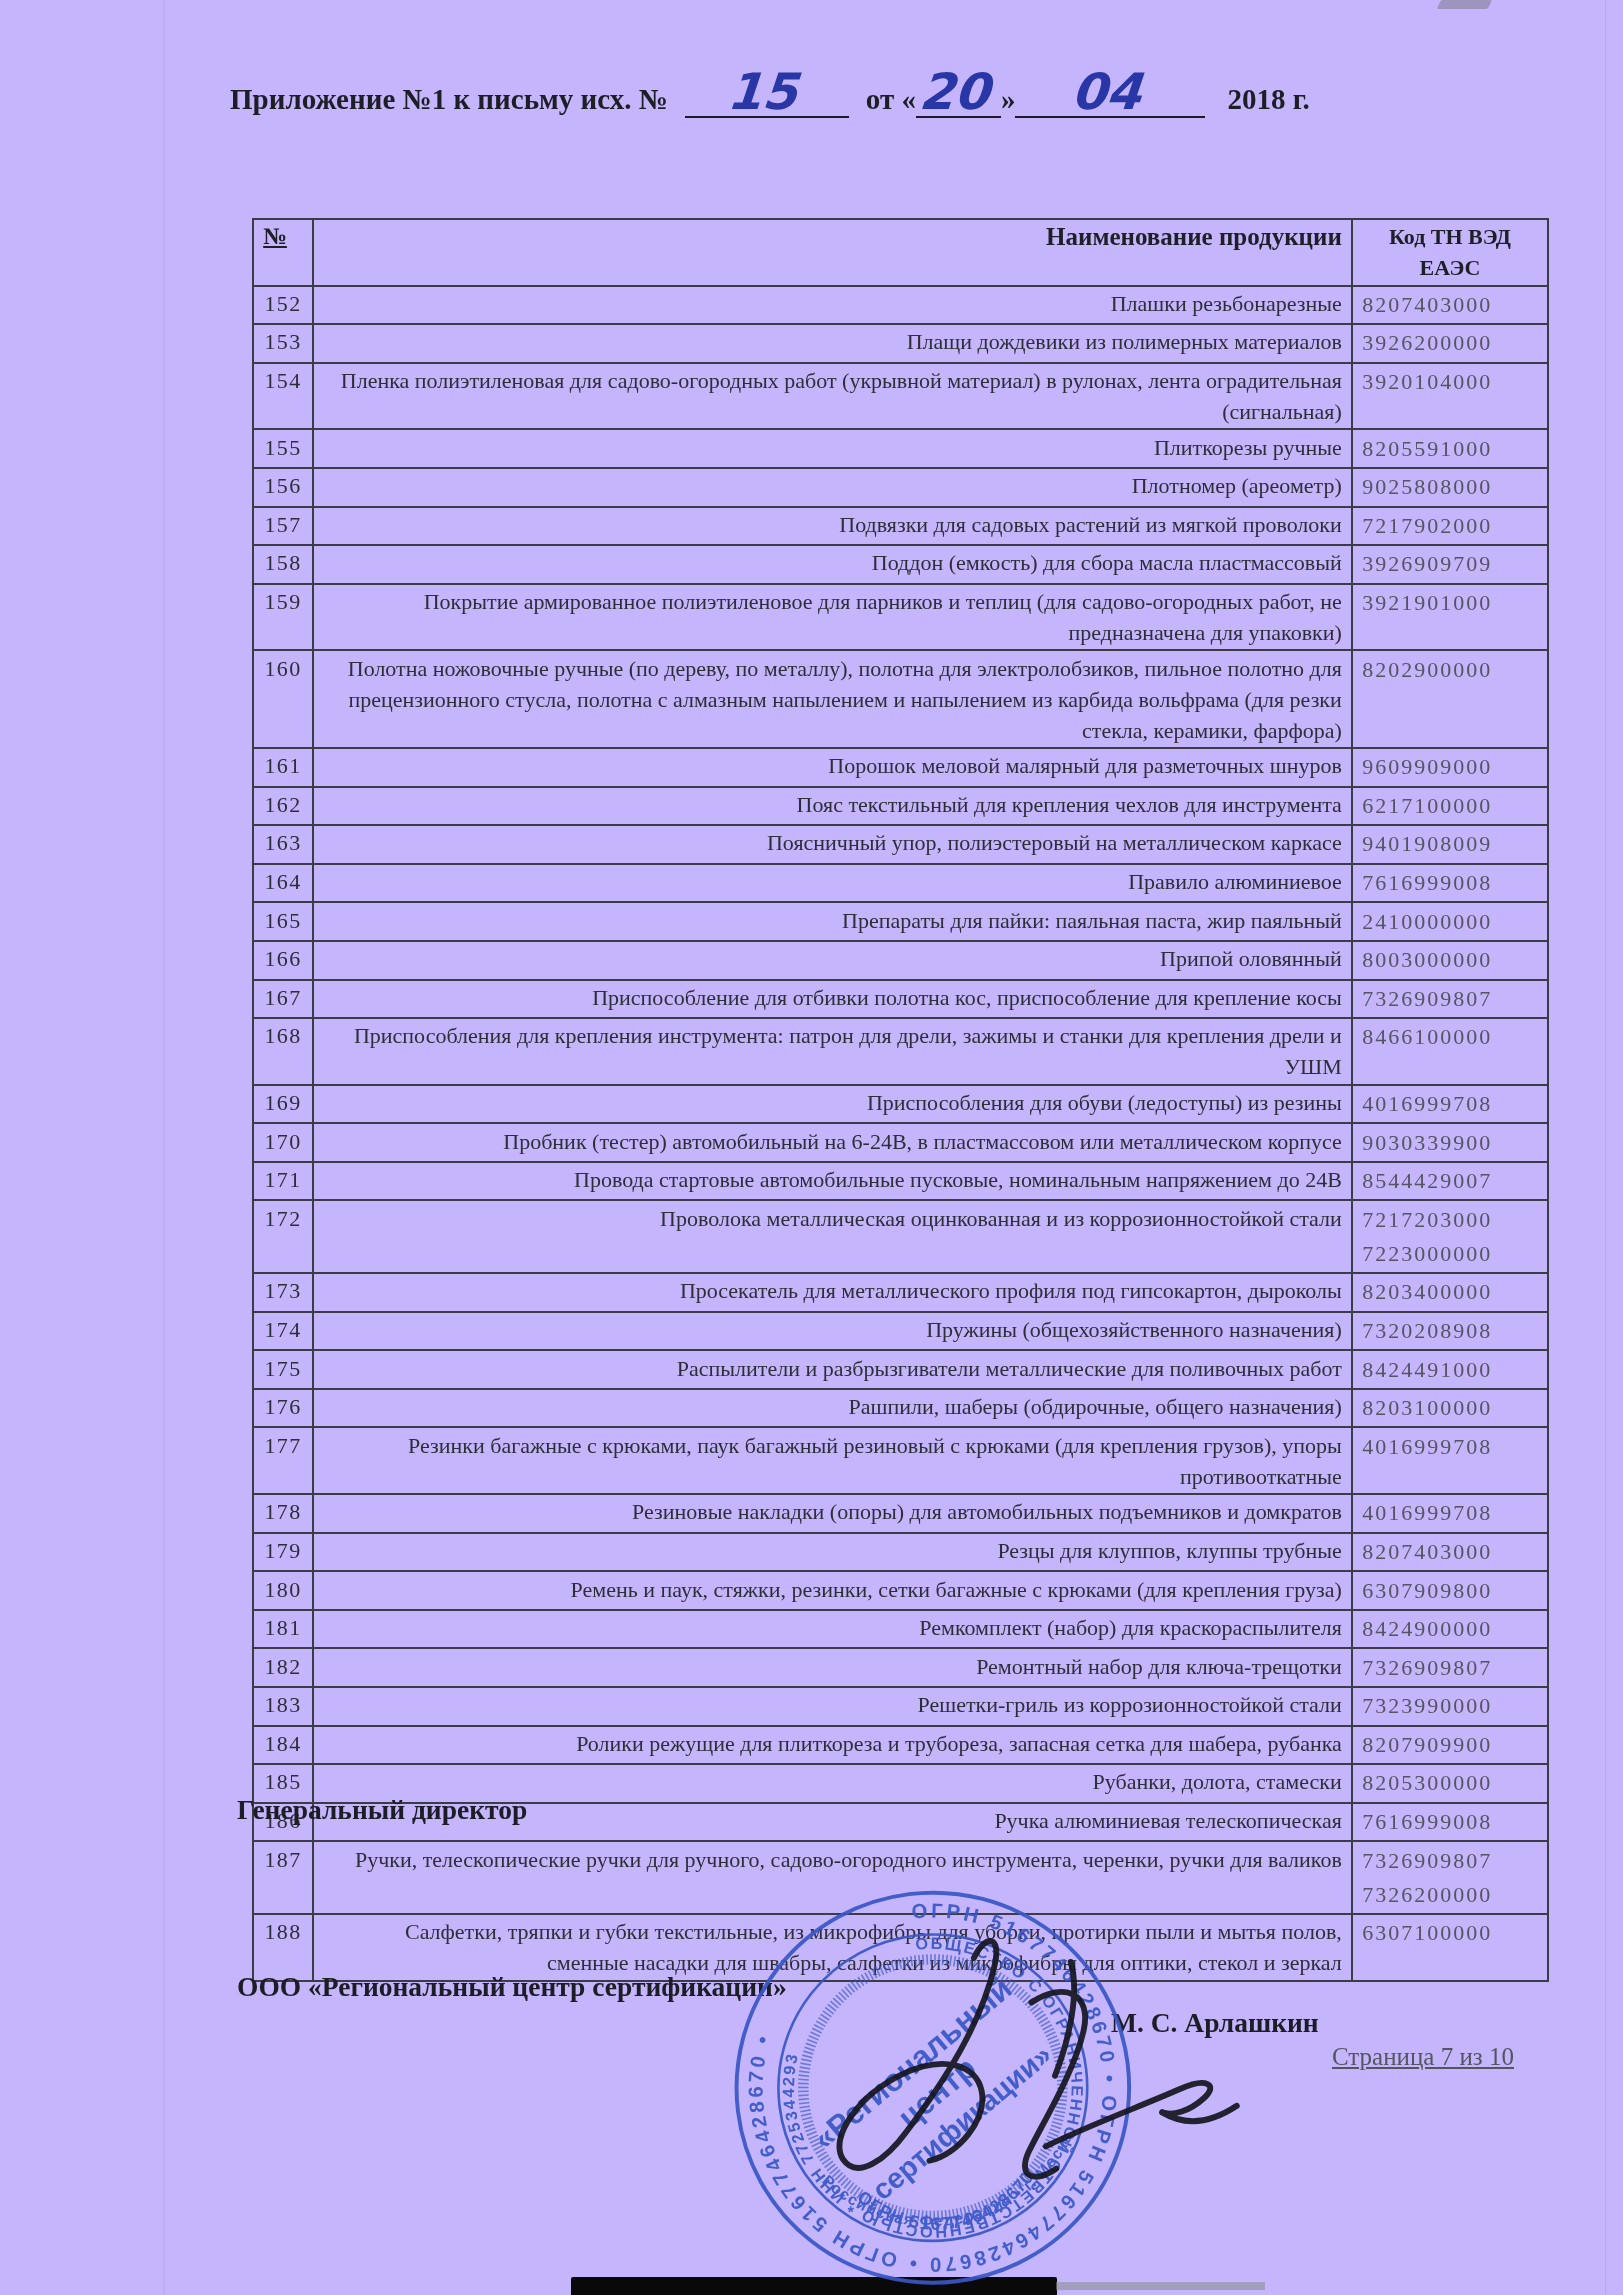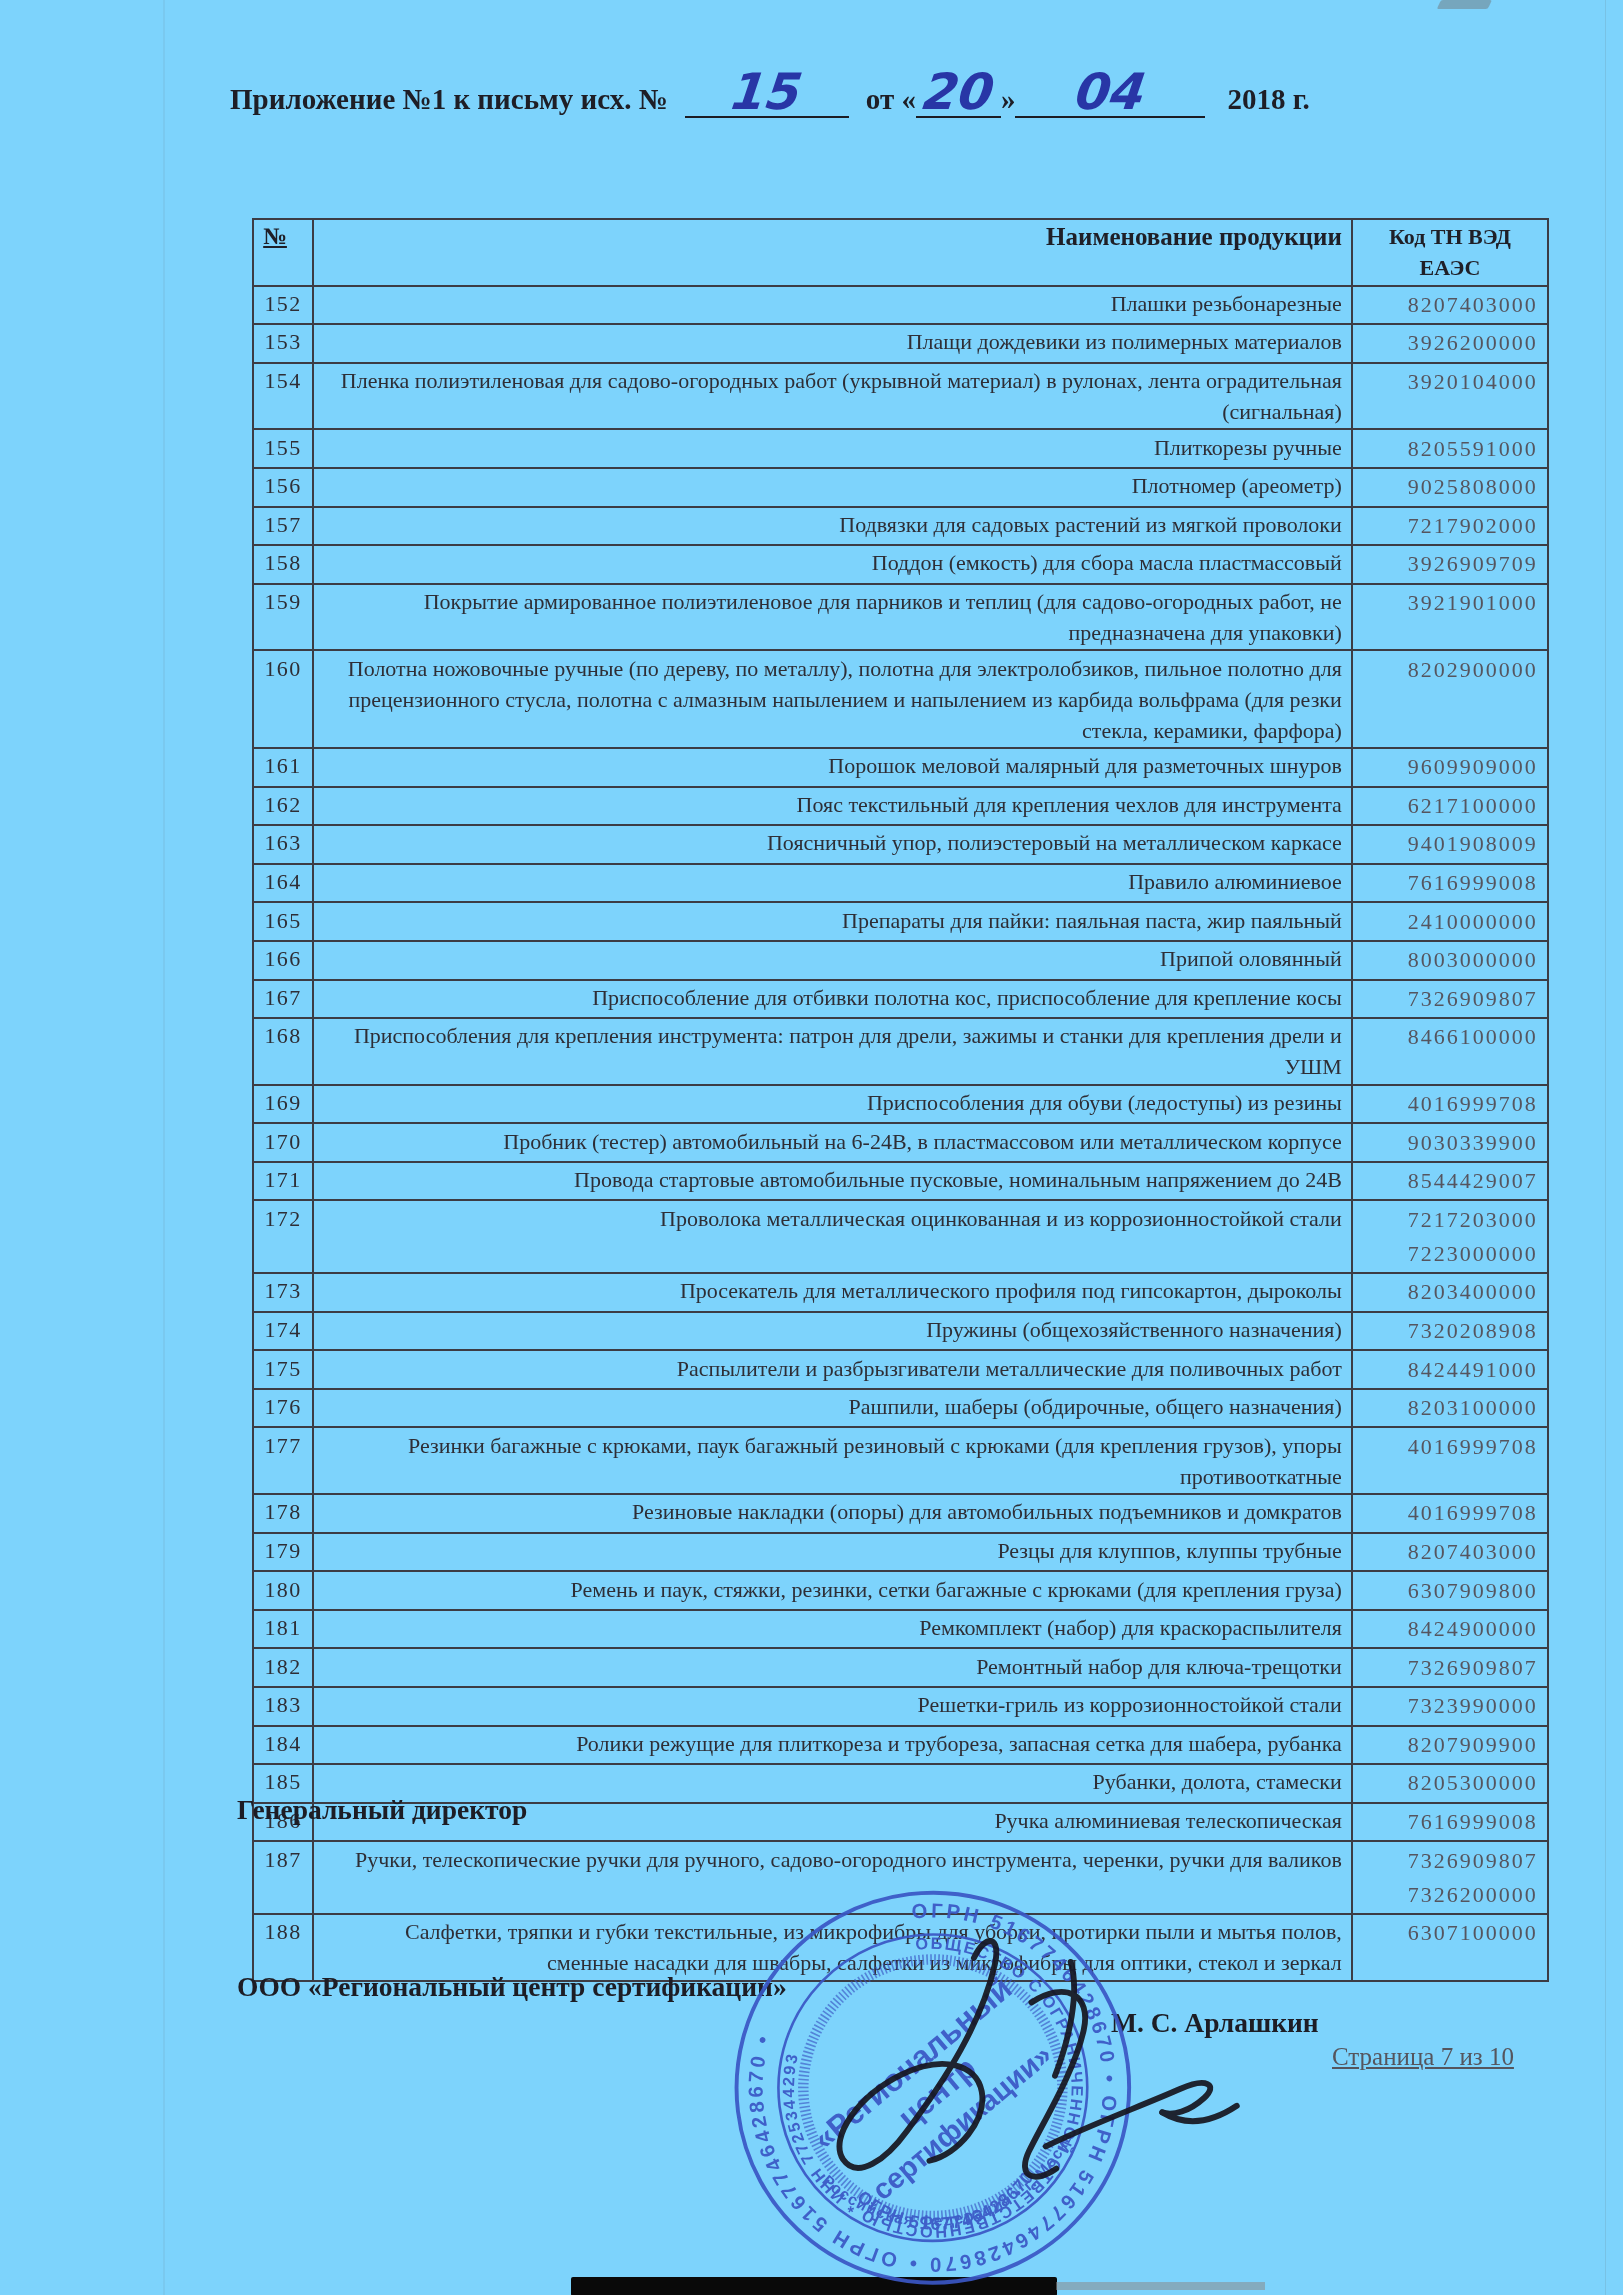--- a/index.html
+++ b/index.html
@@ -1,18 +1,18 @@
 <!DOCTYPE html>
 <html lang="ru" style="font-size:10.5px"><head>
 <meta charset="utf-8">
 <style>
   html,body { margin:0; padding:0; background:#9a9a9a; }
   .page {
     position:relative; width:1624px; height:2295px;
-    background:#7dd3fc; overflow:hidden;
+    background:#c4b5fd; overflow:hidden;
     font-family:"Liberation Serif", serif; color:#26262e;
   }
   
   .scan-line-left  { position:absolute; left:163px; top:0; width:2px; height:2295px; background:rgba(90,90,95,.08); }
   .scan-line-right { position:absolute; left:1605px; top:0; width:1.3px; height:2295px; background:rgba(90,90,95,.14); }
   .smudge-top-right{ position:absolute; left:1439px; top:0; width:51px; height:8.5px; background:#6e6e72; opacity:.45; transform:skewX(-25deg); border-radius:2px; }
   .bar-bottom      { position:absolute; left:571px; top:2277px; width:486px; height:19px; background:#090909; border-radius:2px; }
   .bar-bottom-gray { position:absolute; left:1056px; top:2282px; width:209px; height:7.9px; background:#8a8a8a; opacity:.55; }
 
   
@@ -43,21 +43,21 @@
   table.products th, table.products td {
     border:2px solid #3c3c44; box-sizing:border-box;
     padding:1.3px 9.2px; line-height:31px; vertical-align:top;
   }
   table.products th { font-weight:bold; color:#1f1f27; }
   th.th-num { text-align:left; padding-left:14.4px; font-size:23.6px; text-decoration:underline; }
   th.th-name { text-align:right; vertical-align:middle; font-size:25px; }
   th.th-code { text-align:center; vertical-align:middle; font-size:22px; line-height:29px; }
   td.c-num  { text-align:center; padding-left:9.2px; letter-spacing:1.3px; }
   td.c-name { text-align:right; padding-left:14.4px; }
-  td.c-code { text-align:right; vertical-align:middle; color:#55555f; letter-spacing:2px; }
+  td.c-code { text-align:left; vertical-align:middle; color:#55555f; letter-spacing:2px; }
   td.c-code div { line-height:34px; }
 
   
   .f-role    { position:absolute; left:237px;  top:1794px; font-size:27.5px; font-weight:bold; color:#1d1d25; }
   .f-company { position:absolute; left:237px;  top:1971px; font-size:27.5px; font-weight:bold; color:#1d1d25; }
   .f-signer  { position:absolute; left:1111px; top:1971px; font-size:27.5px; font-weight:bold; color:#1d1d25;margin-top:36px; }
   .f-page    { position:absolute; left:1332px; top:2043px; font-size:25px; color:#55555d;text-decoration:underline; }
 
   .stamp-wrap {
     position:absolute; left:721px; top:1877px; width:424px; height:424px;

